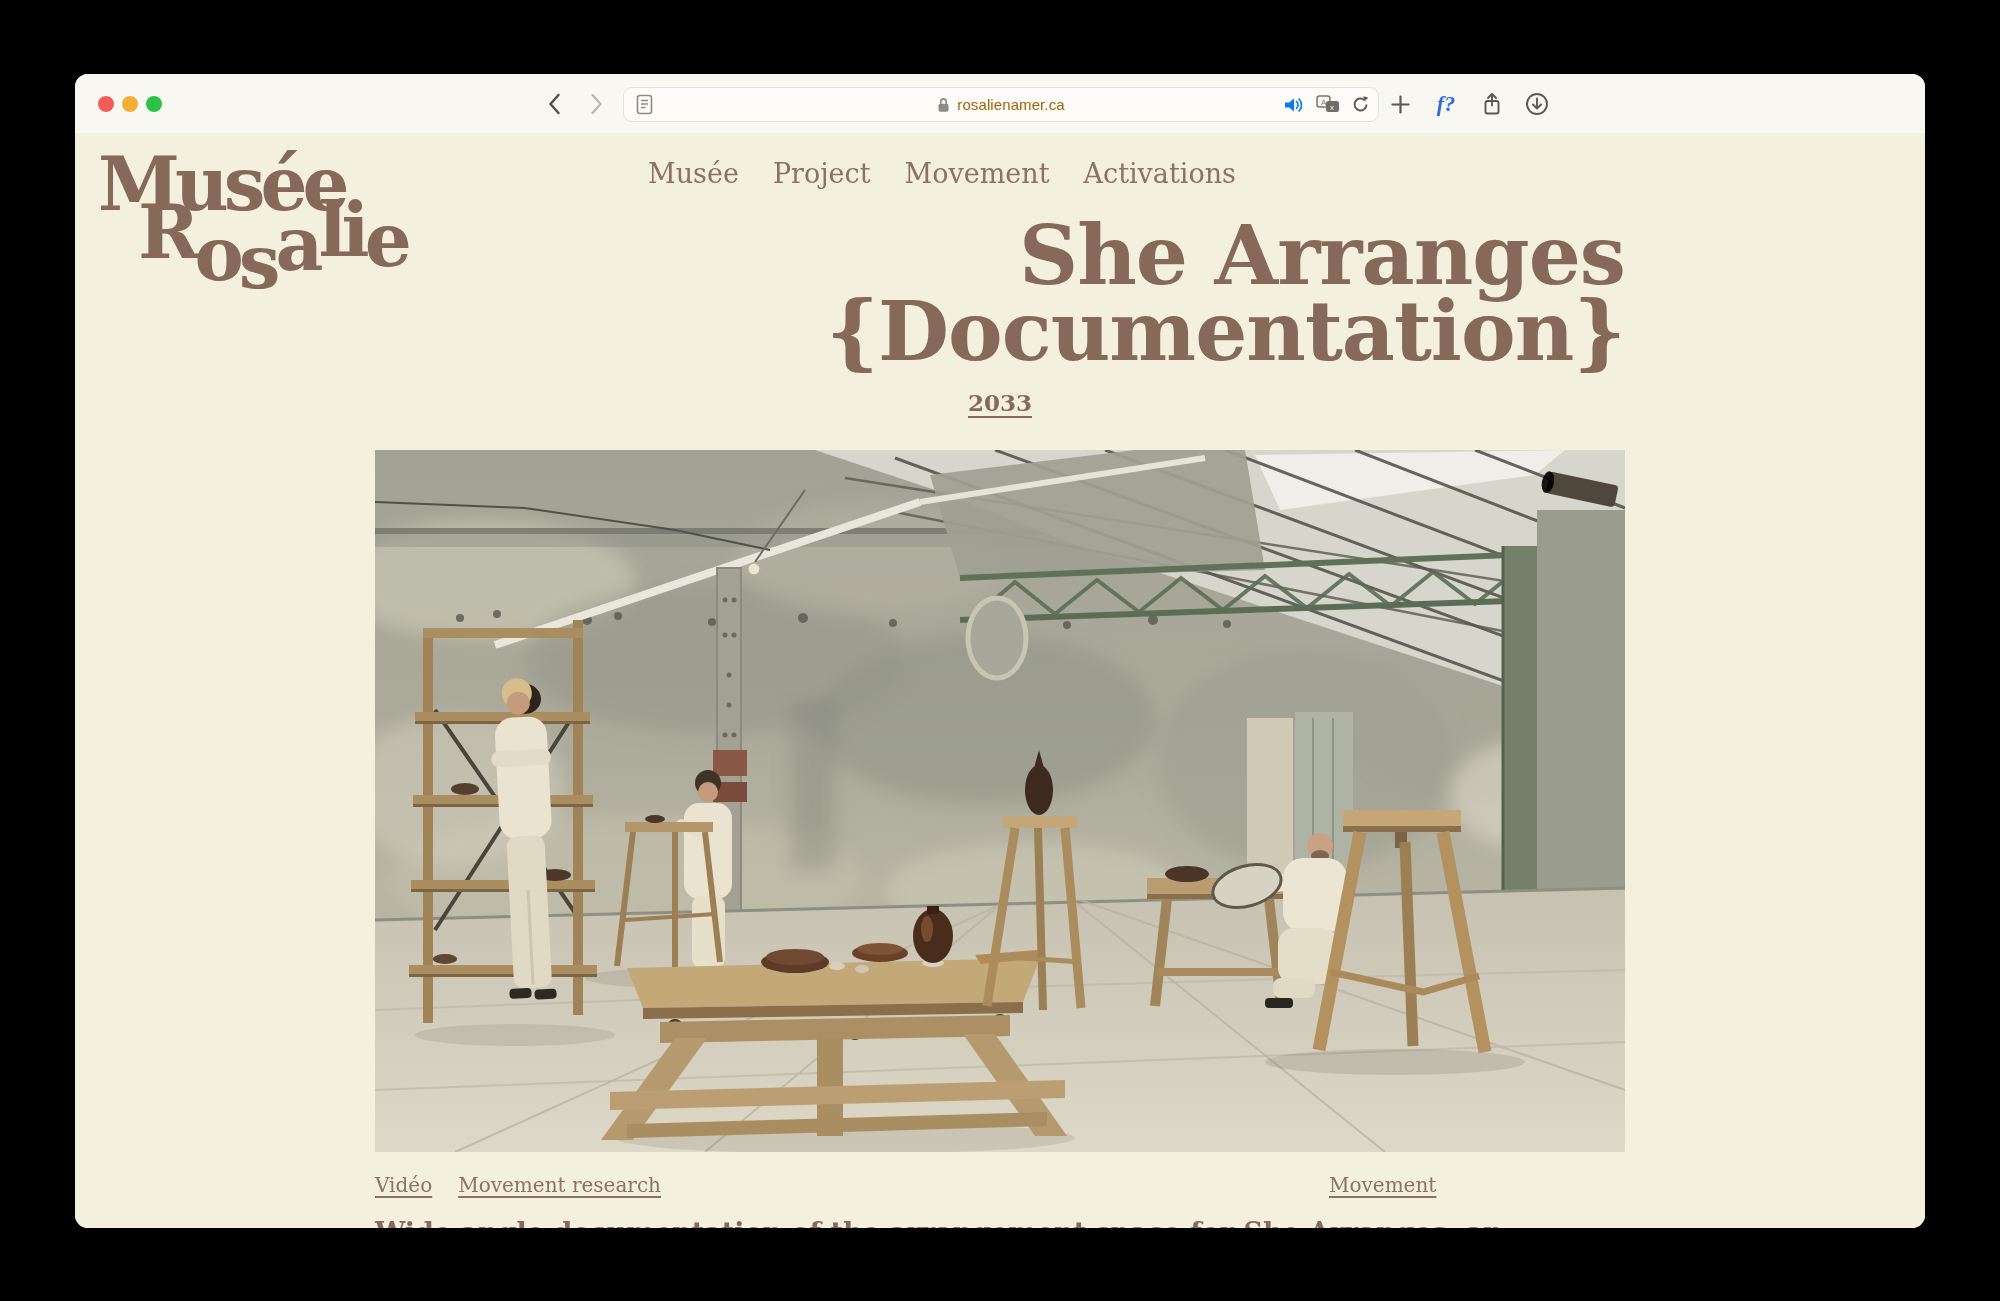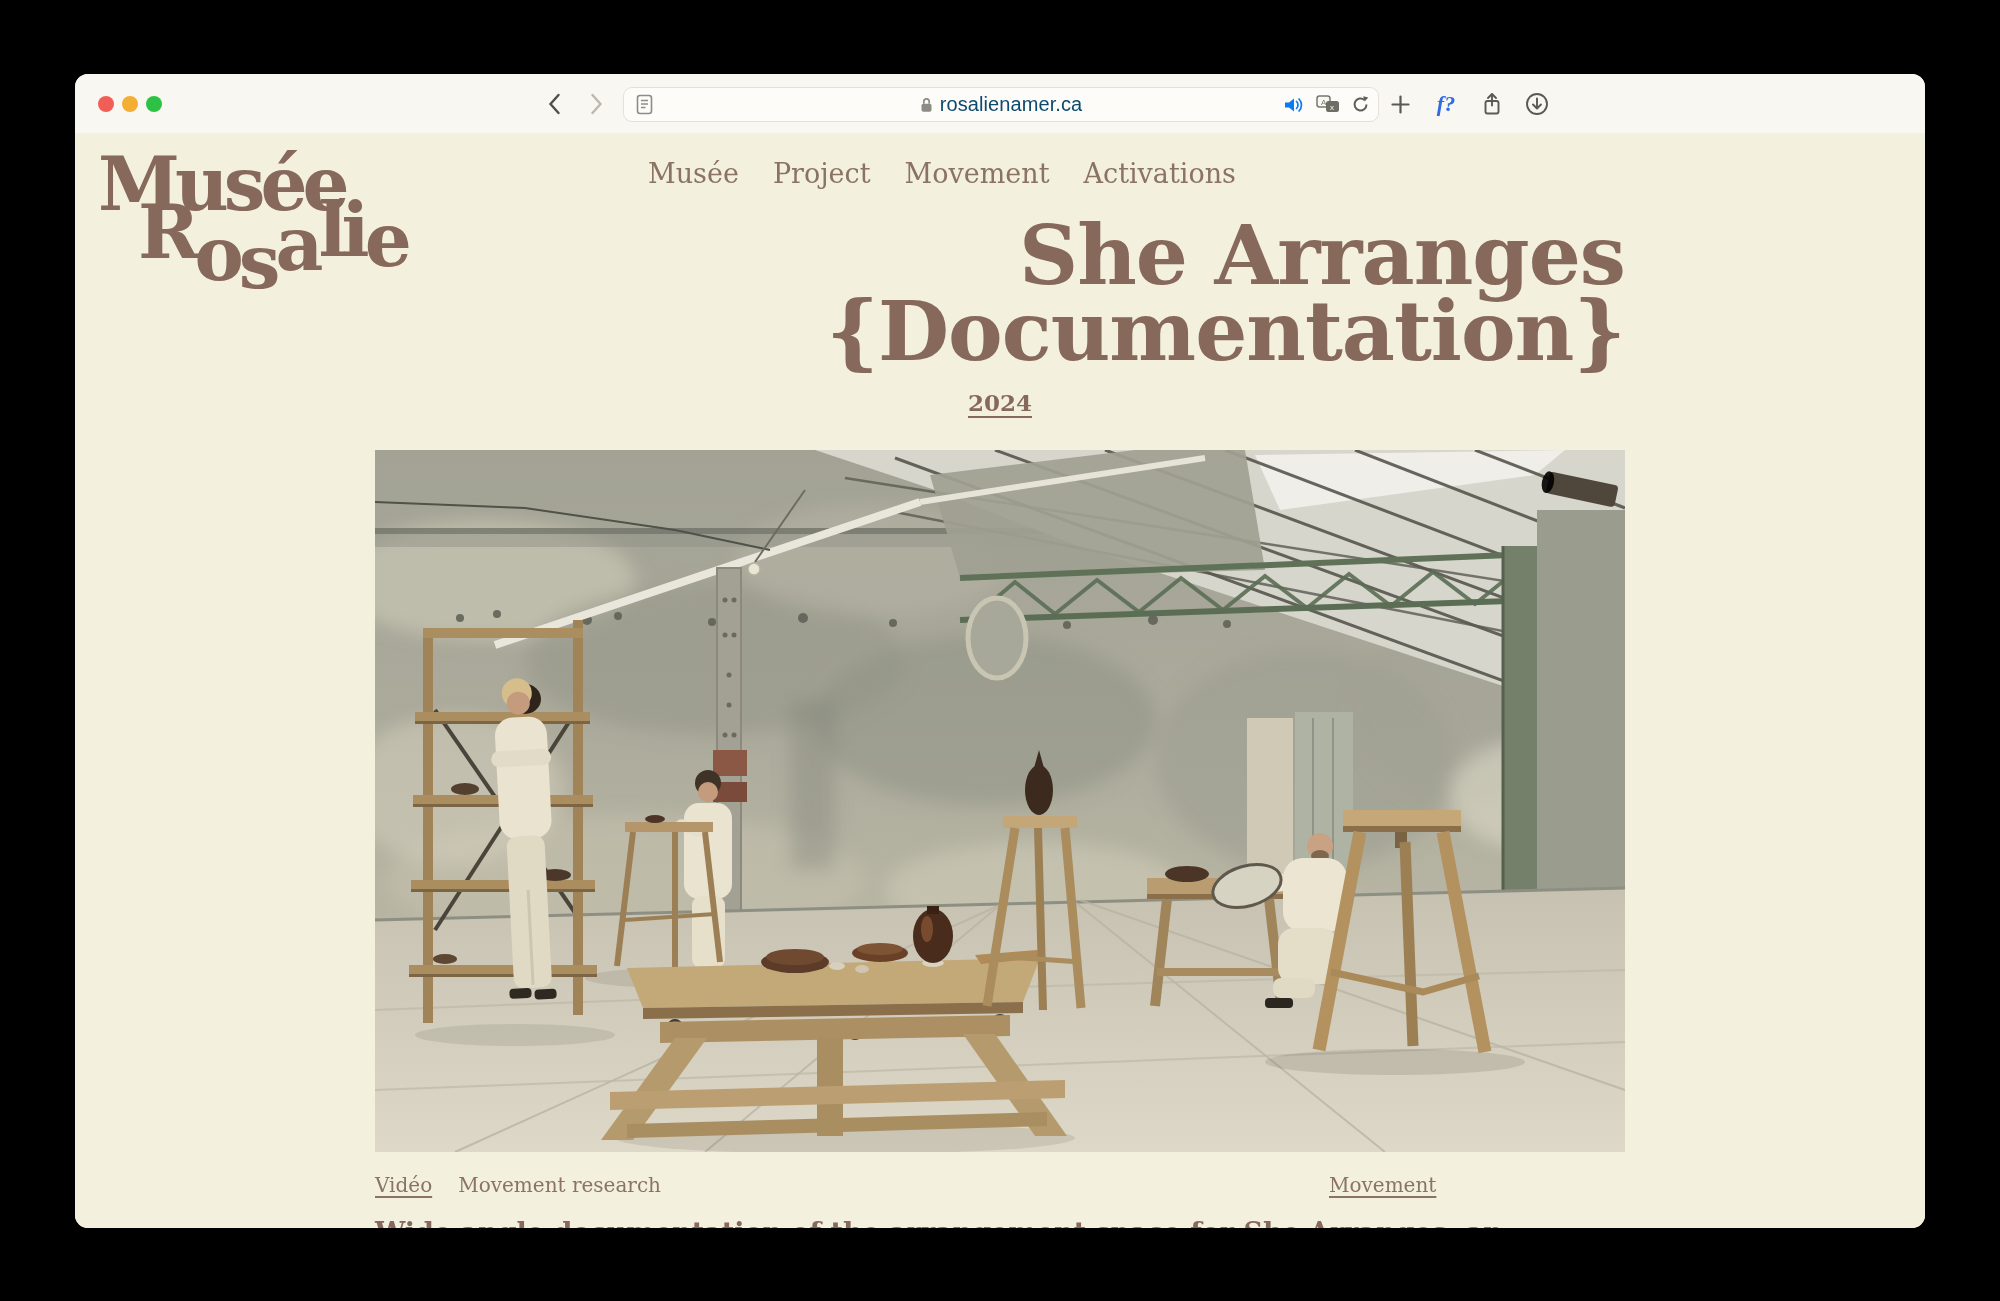--- a/index.html
+++ b/index.html
@@ -13,21 +13,21 @@
   .light{position:absolute;top:22px;width:16px;height:16px;border-radius:50%;}
   .light.red{left:23px;background:#f15e57;}
   .light.yellow{left:47px;background:#f3ae33;}
   .light.green{left:71px;background:#2ec244;}
   .tbtn{position:absolute;top:14px;width:34px;height:32px;display:flex;align-items:center;
         justify-content:center;border-radius:6px;}
   .urlfield{position:absolute;left:548px;top:13px;width:754px;height:33px;background:#fdfcf9;
             border:1px solid #e4e1d6;border-radius:9px;display:flex;align-items:center;}
   .url-left{position:absolute;left:12px;top:6px;}
   .url-center{margin:0 auto;display:flex;align-items:center;gap:7px;}
-  .url-text{font-size:20px;color:#0c4a6e;letter-spacing:.1px;}
+  .url-text{font-size:15px;color:#a16207;letter-spacing:.1px;}
   .url-right{position:absolute;right:8px;top:0;height:100%;display:flex;align-items:center;gap:11px;}
   .fq{font-family:"Liberation Serif",serif;font-style:italic;font-weight:700;
       font-size:22px;color:#2f6be4;}
   
   .content{position:absolute;left:0;top:59px;width:100%;height:1095px;background:#f3f0de;}
   .serif{font-family:"DejaVu Serif","Liberation Serif",serif;}
   .logo{position:absolute;left:23px;top:14px;color:#87695b;font-weight:700;
         font-size:74px;line-height:1;cursor:pointer;}
   .logo .row{display:block;letter-spacing:-5px;white-space:nowrap;}
   .logo .row span{display:inline-block;}
@@ -145,21 +145,21 @@
           <span class="nav-item">Musée</span>
           <span class="nav-item">Project</span>
           <span class="nav-item">Movement</span>
           <span class="nav-item">Activations</span>
         </nav>
 
     <h1 class="title serif" style="margin:0">
       <span>She Arranges</span><br>
       <span>{Documentation}</span>
     </h1>
-    <div class="year serif">2024</div>
+    <div class="year serif">2033</div>
 
     <figure class="media" style="margin:0" title="Three performers in cream clothing arrange wooden furniture and dark ceramic vessels in a weathered concrete industrial hall lit by a glass skylight">
       <svg width="1250" height="702" viewBox="0 0 1250 702">
         <defs>
           <linearGradient id="wallg" x1="0" y1="0" x2="0" y2="1">
             <stop offset="0" stop-color="#a2a295"></stop>
                 <stop offset=".55" stop-color="#abaa9b"></stop>
             <stop offset="1" stop-color="#b9b6a4"></stop>
           </linearGradient>
           <linearGradient id="floorg" x1="0" y1="0" x2="0" y2="1">
@@ -374,20 +374,20 @@
         <rect x="968" y="376" width="118" height="6" fill="#8a6f4a"></rect>
         <rect x="1020" y="382" width="12" height="16" fill="#7a6244"></rect>
         <line x1="1030" y1="392" x2="1038" y2="596" stroke="#9c7f52" stroke-width="11"></line>
         <line x1="985" y1="382" x2="944" y2="600" stroke="#b3925f" stroke-width="13"></line>
         <line x1="1068" y1="382" x2="1110" y2="602" stroke="#b3925f" stroke-width="13"></line>
         <polyline points="956,522 1048,542 1104,526" fill="none" stroke="#a98a58" stroke-width="7"></polyline>
       </svg>
     </figure>
 
     <div class="linksrow">
-      <span class="plink" id="left-links" style="left: 300px; text-decoration: none;"><span style="text-decoration: underline; text-underline-offset: 4px; margin-right: 26px;">Vidéo</span><span style="text-underline-offset: 4px; margin-right: 26px; margin-top: 40px;">Movement research</span></span>
+      <span class="plink" id="left-links" style="left: 300px; text-decoration: none;"><span style="text-decoration: underline; text-underline-offset: 4px; margin-right: 26px;">Vidéo</span><span style="text-decoration: underline; text-underline-offset: 4px; margin-right: 26px; margin-top: 40px;">Movement research</span></span>
       <span class="plink" style="left:1254px">Movement</span>
     </div>
 
     <p class="para" style="margin:0">Wide angle documentation of the arrangement space for She Arranges, an experiment. With the</p>
   </div>
  </div>
 </div>
 
 </body></html>

